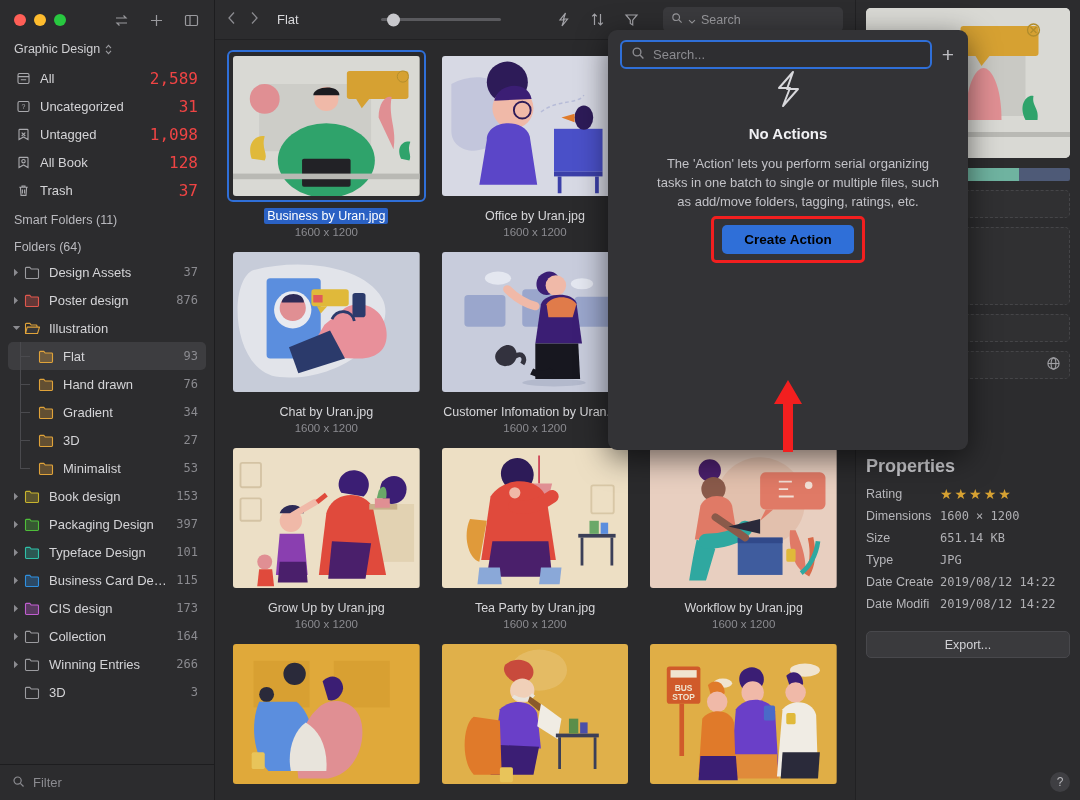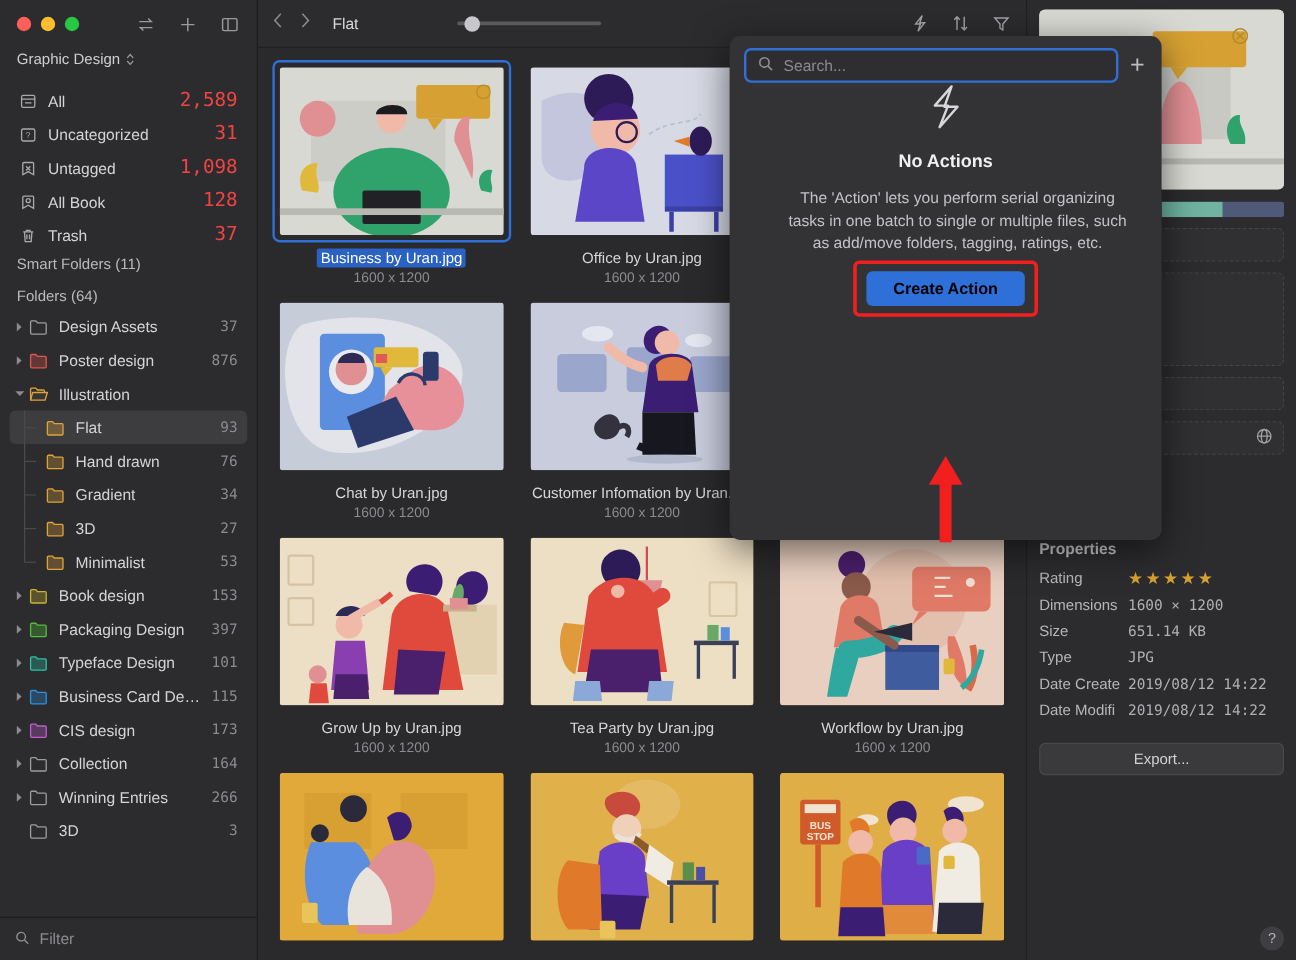--- a/index.html
+++ b/index.html
@@ -42,21 +42,21 @@
 
   .lib-row {
     display: flex; align-items: center; gap: 4px;
     padding: 2px 14px 8px 14px;
     color: #cfcfd2; font-size: 12.5px;
   }
   .updown { font-size: 10px; color: #9a9a9e; line-height: 1; display:flex; flex-direction:column; }
 
   .nav-list { padding: 0 8px; }
   .nav-item {
-    display: flex; align-items: flex-end;
+    display: flex; align-items: center;
     height: 28px; padding: 0 8px; border-radius: 5px;
     color: #d4d4d7; font-size: 13px; gap: 9px;
   }
   .nav-item .cnt { margin-left: auto; color: #ef4444; font-size: 16px; font-family: "DejaVu Sans Mono", monospace; }
   .nav-icon { width: 15px; height: 15px; flex: 0 0 15px; color: #a9a9ad; }
 
   .section-label {
     padding: 9px 14px 4px 14px;
     font-size: 12.5px; color: #b9b9be;
   }
@@ -195,21 +195,21 @@
   .field.tall { min-height: 78px; align-items: flex-start; padding-top: 8px; flex-wrap: wrap; gap: 5px; }
   .field.blank { color: transparent; }
   .chip {
     background: #434347; border-radius: 4px;
     font-size: 12px; color: #dcdce0;
     padding: 3px 7px; display: inline-flex; gap: 6px; align-items: center;
   }
   .chip .x { color: #a0a0a5; font-size: 11px; }
   .url-row { justify-content: space-between; }
   .globe { color: #a0a0a5; }
-  .sec-title { margin: 13px 10px 0 10px; font-size: 13px; font-weight: bold; color: #c9c9cd; }
+  .sec-title { margin: 13px 10px 0 10px; font-size: 18px; font-weight: bold; color: #c9c9cd; }
   .folders-row { display: flex; align-items: center; gap: 9px; margin: 7px 10px 0 10px; }
   .fchip {
     background: #3c3c40; border-radius: 5px; padding: 4px 8px;
     display: flex; align-items: center; gap: 6px;
     font-size: 12.5px; color: #dcdce0;
   }
   .plus-circle {
     width: 15px; height: 15px; border-radius: 50%;
     background: #4a4a4e; color: #b8b8bc;
     display: flex; align-items: center; justify-content: center;
@@ -579,20 +579,34 @@
         <span class="ic">
           <svg viewBox="0 0 17 17" fill="none" stroke="currentColor" stroke-width="1.2">
             <path d="M5.5 14V3M3.2 5.4 5.5 3l2.3 2.4M11.5 3v11M9.2 11.6l2.3 2.4 2.3-2.4"></path>
           </svg>
         </span>
         <span class="ic">
           <svg viewBox="0 0 17 17" fill="none" stroke="currentColor" stroke-width="1.2">
             <path d="M3 4h11l-4.3 5.1V14l-2.4-1.6V9.1z"></path>
           </svg>
         </span>
+        <div class="searchbox">
+          <span>
+            <svg width="12" height="12" viewBox="0 0 13 13" fill="none" stroke="currentColor" stroke-width="1.25">
+              <circle cx="5.6" cy="5.6" r="3.6"></circle>
+                <path d="M8.4 8.4 11.5 11.5"></path>
+            </svg>
+          </span>
+          <span>
+            <svg width="8" height="5" viewBox="0 0 8 5" fill="none" stroke="currentColor" stroke-width="1.1">
+                <path d="M1 1.2 4 4 7 1.2"></path>
+              </svg>
+          </span>
+          <span>Search</span>
+        </div>
       </div>
     </div>
 
     <div class="grid-area">
       <div class="grid">
           <div class="cell">
             <div class="thumb-box selected">
               <div class="thumb">
                 <svg viewBox="0 0 200 150" preserveAspectRatio="xMidYMid slice">
                   <rect width="200" height="150" fill="#d9d9d4"></rect>

